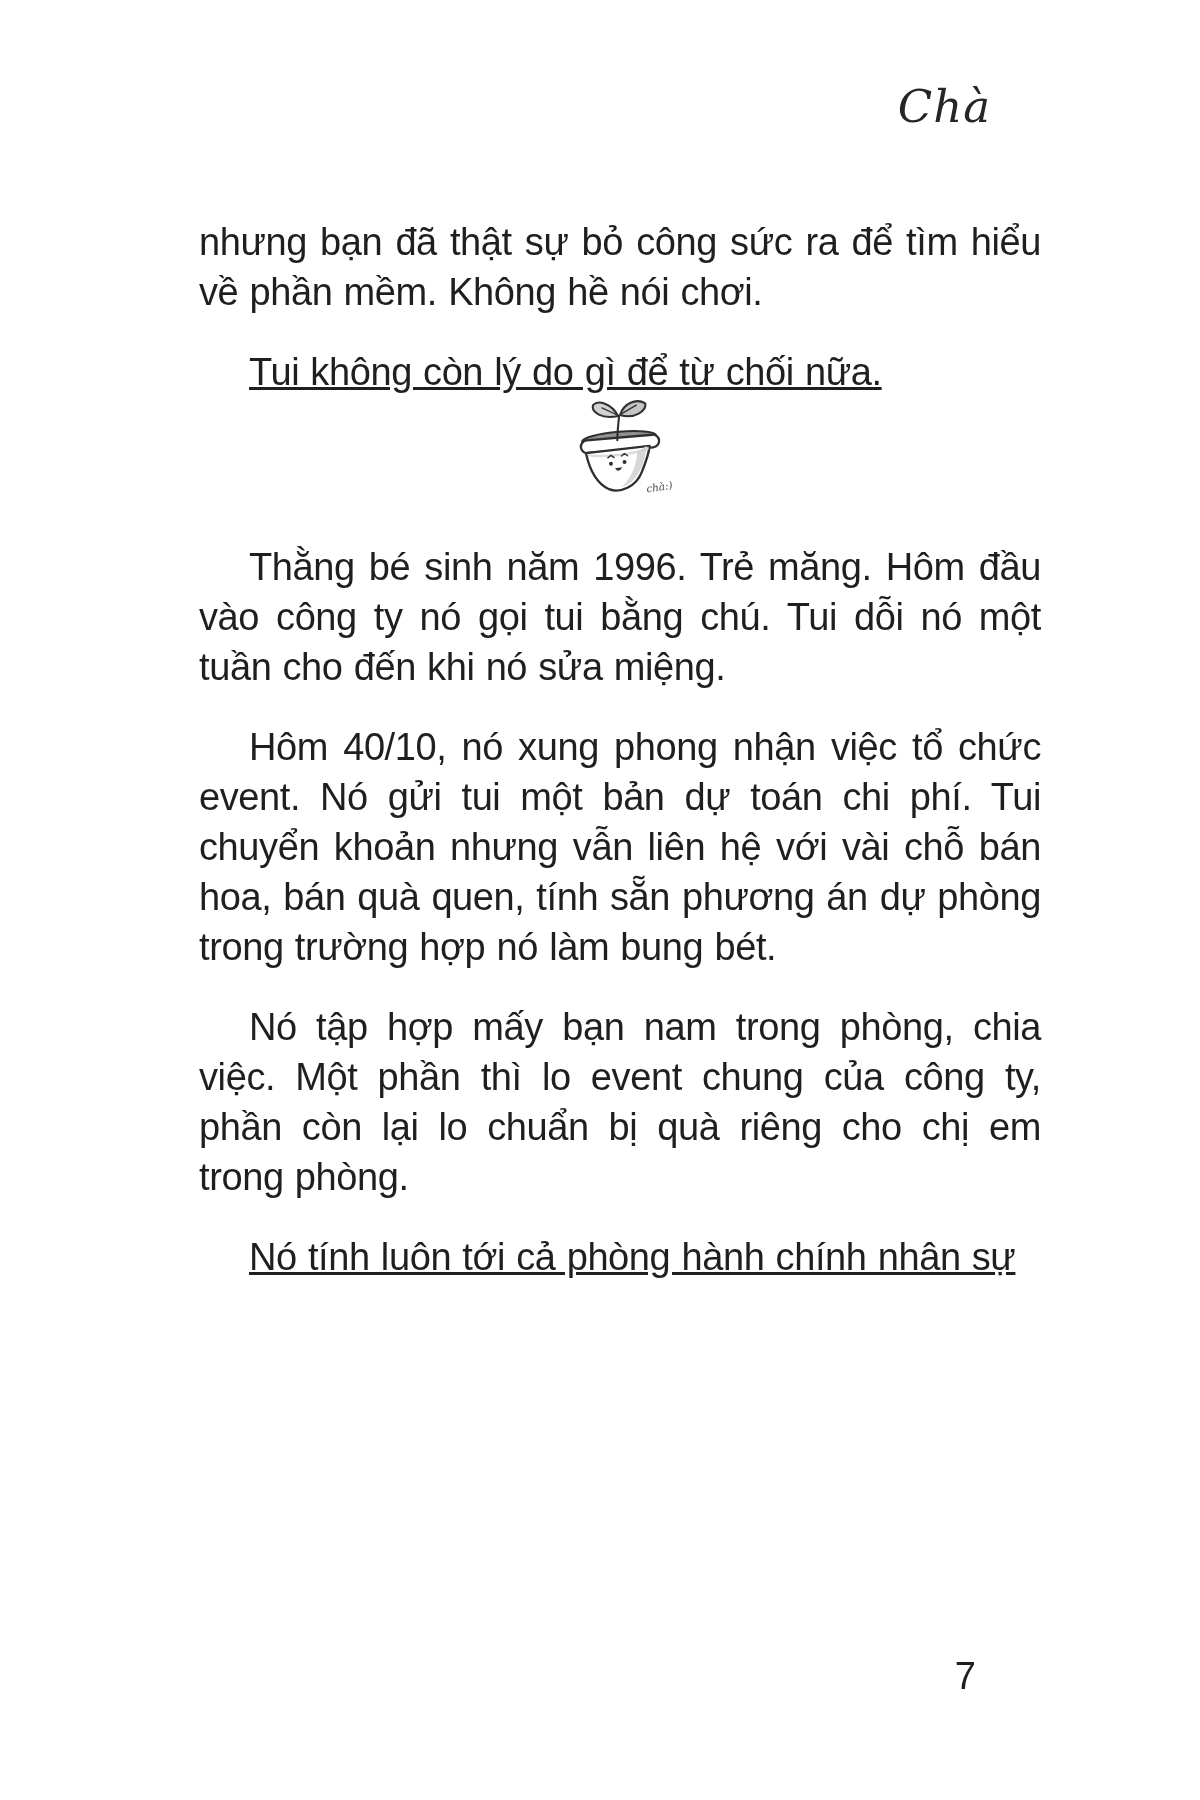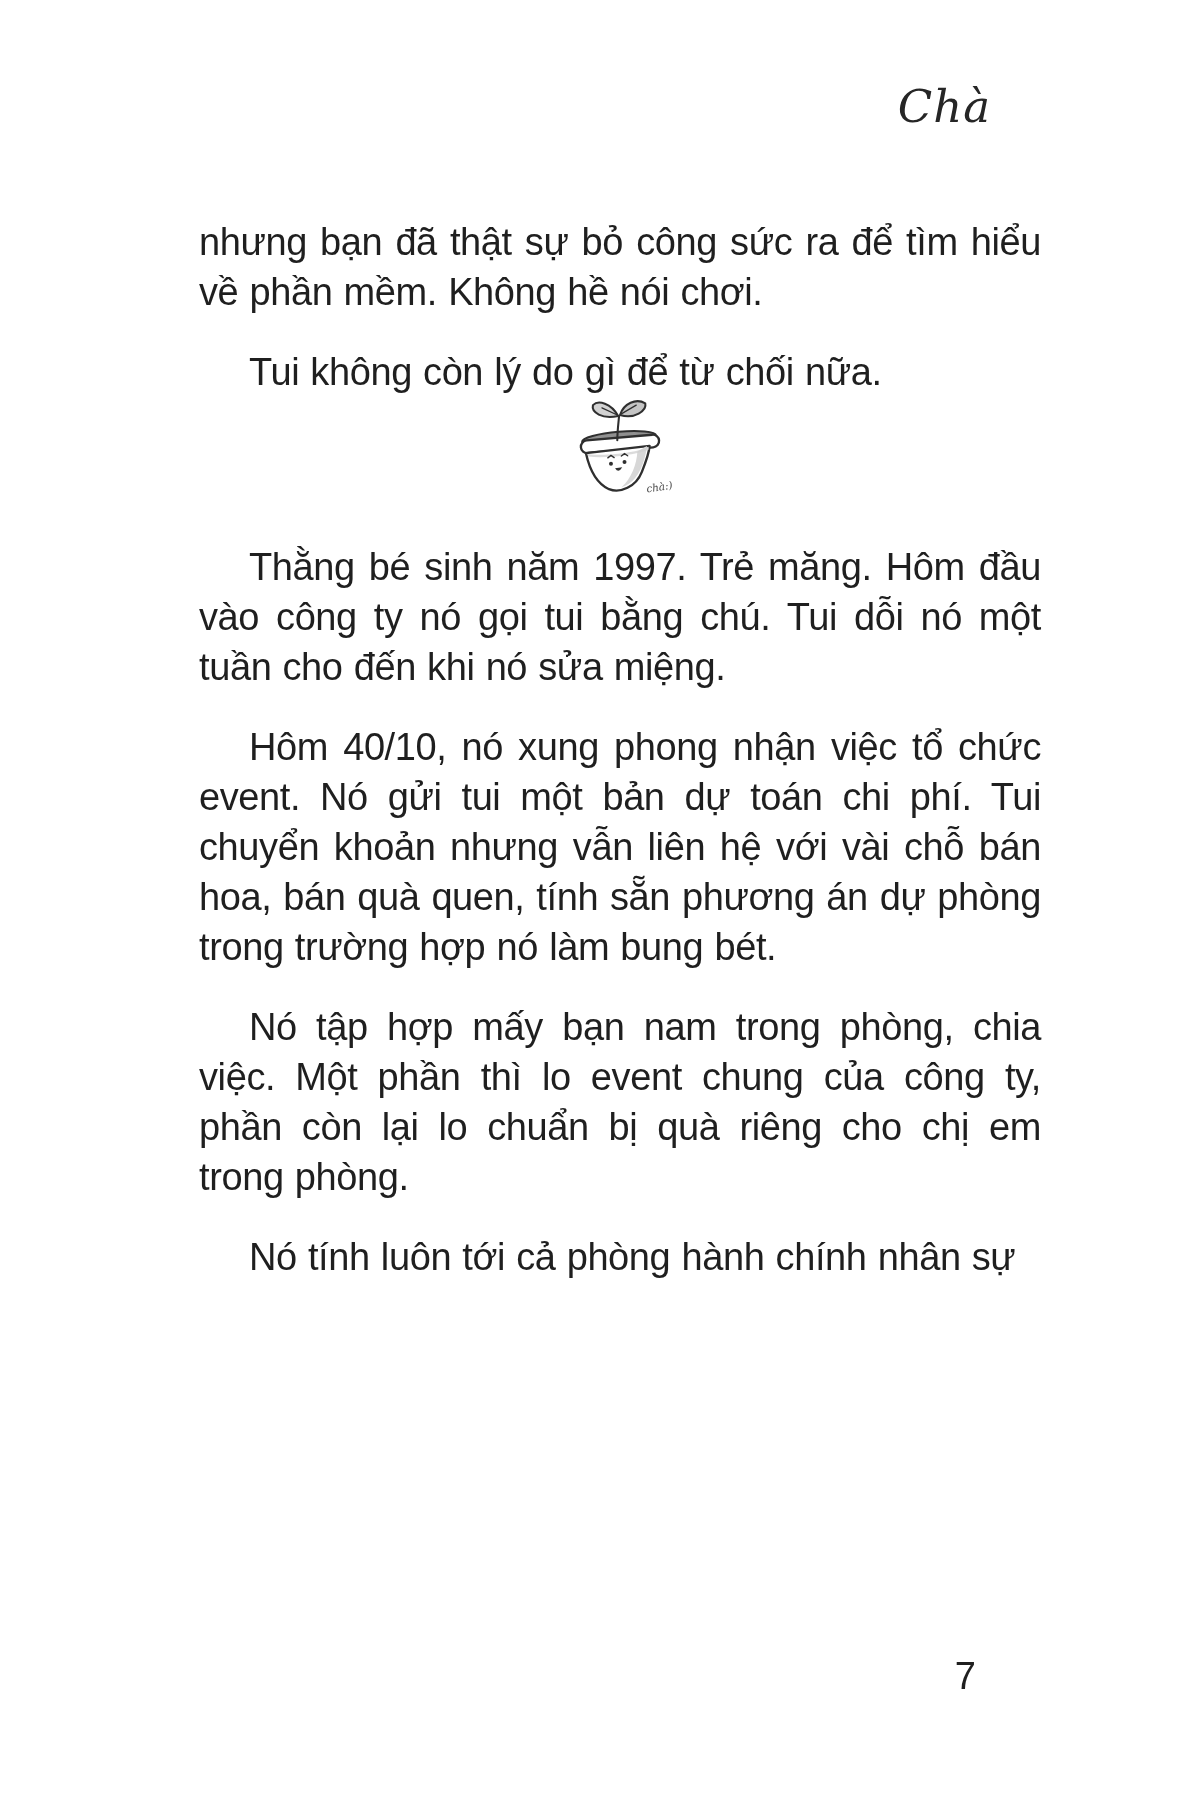--- a/index.html
+++ b/index.html
@@ -40,20 +40,21 @@
     letter-spacing: -0.4px;
     word-spacing: 1px;
     text-align: justify;
     color: #1f1f1f;
   }
   p.para.indent {
     text-indent: 50px;
   }
   p.para:last-child {
     margin-bottom: 0;
+    text-decoration: underline;
   }
   .illustration {
     display: flex;
     justify-content: center;
     margin: 0 0 44px 0;
     height: 101px;
   }
   .page-number {
     position: absolute;
     right: 185px;
@@ -104,21 +105,21 @@
           <path d="M46.5 67.5 L50 64.8 L53.5 67.2" fill="none" stroke="#2f2f2f" stroke-width="1.5" stroke-linecap="round"></path>
           <path d="M61.5 65.5 L65 62.8 L68.5 65.2" fill="none" stroke="#2f2f2f" stroke-width="1.5" stroke-linecap="round"></path>
           <path d="M54.5 79 Q58.5 85 62.5 78 Z" fill="#2f2f2f"></path>
         </g>
 
         <text x="90" y="106" transform="rotate(-9 90 106)" font-family="DejaVu Serif, serif" font-style="italic" font-size="11.5" fill="#454545">chà:)</text>
       </svg>
     </div>
 
     <div>
-        <p class="para indent">Thằng bé sinh năm 1997. Trẻ măng. Hôm đầu vào công ty nó gọi tui bằng chú. Tui dỗi nó một tuần cho đến khi nó sửa miệng.</p>
+        <p class="para indent">Thằng bé sinh năm 1996. Trẻ măng. Hôm đầu vào công ty nó gọi tui bằng chú. Tui dỗi nó một tuần cho đến khi nó sửa miệng.</p>
         <p class="para indent">Hôm 40/10, nó xung phong nhận việc tổ chức event. Nó gửi tui một bản dự toán chi phí. Tui chuyển khoản nhưng vẫn liên hệ với vài chỗ bán hoa, bán quà quen, tính sẵn phương án dự phòng trong trường hợp nó làm bung bét.</p>
         <p class="para indent">Nó tập hợp mấy bạn nam trong phòng, chia việc. Một phần thì lo event chung của công ty, phần còn lại lo chuẩn bị quà riêng cho chị em trong phòng.</p>
         <p class="para indent">Nó tính luôn tới cả phòng hành chính nhân sự</p>
       </div>
 
   </div>
 
   <div class="page-number">7</div>
 
 </div>

